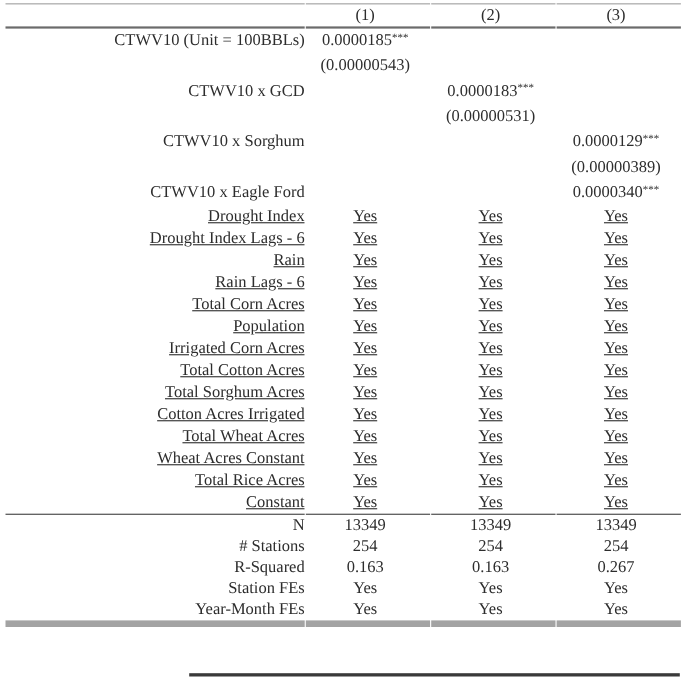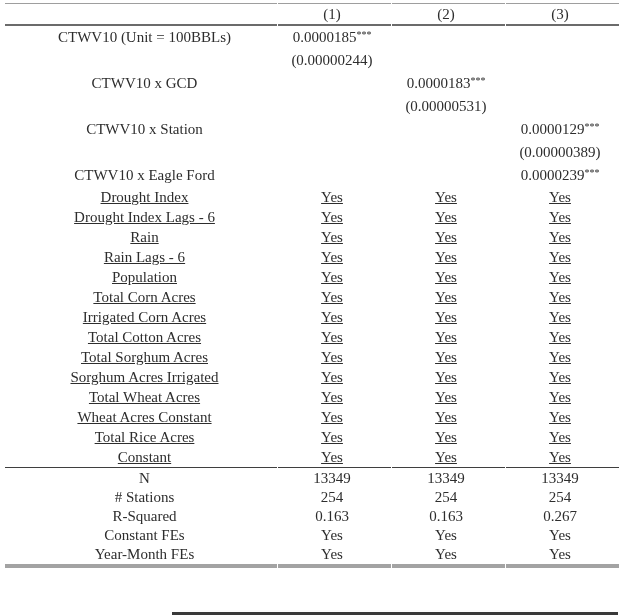--- a/index.html
+++ b/index.html
@@ -33,41 +33,41 @@
   }
   col.c-label { width: 272px; }
   col.c-val   { width: 113px; }
   td {
     padding: 0;
     vertical-align: middle;
     white-space: nowrap;
     overflow: hidden;
   }
   td.lbl {
-    text-align: center;
+    text-align: right;
     padding-left: 7px;
   }
   td.val {
     text-align: center;
     padding-right: 5px;
   }
   tr.r-hdr td {
     height: 20px;
     border-top: 1px solid #9e9e9e;
     border-bottom: 2px solid #6b6b6b;
   }
   tr.r-coef td { height: 23px; }
   tr.r-ctrl td { height: 20px; text-decoration: underline; }
   tr.r-stat td { height: 19px; }
   tr.r-stat-first td {
     height: 20px;
     border-top: 1px solid #3f3f3f;
   }
   tr.r-stat-last td {
-    border-bottom: 4px solid #a3a3a3;
+    border-bottom: 6px solid #a3a3a3;
   }
   .stars {
     font-size: 10px;
     position: relative;
     top: -4px;
   }
   .bottom-bar {
     position: absolute;
     left: 172px;
     top: 612px;
@@ -98,56 +98,56 @@
     </tr>
 
     <tr class="r-coef">
       <td class="lbl">CTWV10 (Unit = 100BBLs)</td>
       <td class="val"><span>0.0000185</span><span class="stars">***</span></td>
       <td class="val"></td>
       <td class="val"></td>
     </tr>
     <tr class="r-coef">
       <td class="lbl"></td>
-      <td class="val">(0.00000244)</td>
+      <td class="val">(0.00000543)</td>
       <td class="val"></td>
       <td class="val"></td>
     </tr>
 
     <tr class="r-coef">
       <td class="lbl">CTWV10 x GCD</td>
       <td class="val"></td>
       <td class="val"><span>0.0000183</span><span class="stars">***</span></td>
       <td class="val"></td>
     </tr>
     <tr class="r-coef">
       <td class="lbl"></td>
       <td class="val"></td>
       <td class="val">(0.00000531)</td>
       <td class="val"></td>
     </tr>
 
     <tr class="r-coef">
-      <td class="lbl">CTWV10 x Station</td>
+      <td class="lbl">CTWV10 x Sorghum</td>
       <td class="val"></td>
       <td class="val"></td>
       <td class="val"><span>0.0000129</span><span class="stars">***</span></td>
     </tr>
     <tr class="r-coef">
       <td class="lbl"></td>
       <td class="val"></td>
       <td class="val"></td>
       <td class="val">(0.00000389)</td>
     </tr>
 
     <tr class="r-coef">
       <td class="lbl">CTWV10 x Eagle Ford</td>
       <td class="val"></td>
       <td class="val"></td>
-      <td class="val"><span>0.0000239</span><span class="stars">***</span></td>
+      <td class="val"><span>0.0000340</span><span class="stars">***</span></td>
     </tr>
 
     <tr class="r-ctrl">
       <td class="lbl">Drought Index</td>
       <td class="val">Yes</td>
       <td class="val">Yes</td>
       <td class="val">Yes</td>
     </tr>
     <tr class="r-ctrl">
       <td class="lbl">Drought Index Lags - 6</td>
@@ -161,51 +161,51 @@
       <td class="val">Yes</td>
       <td class="val">Yes</td>
     </tr>
     <tr class="r-ctrl">
       <td class="lbl">Rain Lags - 6</td>
       <td class="val">Yes</td>
       <td class="val">Yes</td>
       <td class="val">Yes</td>
     </tr>
     <tr class="r-ctrl">
+      <td class="lbl">Total Corn Acres</td>
+      <td class="val">Yes</td>
+      <td class="val">Yes</td>
+      <td class="val">Yes</td>
+    </tr>
+    <tr class="r-ctrl">
       <td class="lbl">Population</td>
       <td class="val">Yes</td>
       <td class="val">Yes</td>
       <td class="val">Yes</td>
     </tr>
     <tr class="r-ctrl">
-      <td class="lbl">Total Corn Acres</td>
-      <td class="val">Yes</td>
-      <td class="val">Yes</td>
-      <td class="val">Yes</td>
-    </tr>
-    <tr class="r-ctrl">
       <td class="lbl">Irrigated Corn Acres</td>
       <td class="val">Yes</td>
       <td class="val">Yes</td>
       <td class="val">Yes</td>
     </tr>
     <tr class="r-ctrl">
       <td class="lbl">Total Cotton Acres</td>
       <td class="val">Yes</td>
       <td class="val">Yes</td>
       <td class="val">Yes</td>
     </tr>
     <tr class="r-ctrl">
       <td class="lbl">Total Sorghum Acres</td>
       <td class="val">Yes</td>
       <td class="val">Yes</td>
       <td class="val">Yes</td>
     </tr>
     <tr class="r-ctrl">
-      <td class="lbl">Sorghum Acres Irrigated</td>
+      <td class="lbl">Cotton Acres Irrigated</td>
       <td class="val">Yes</td>
       <td class="val">Yes</td>
       <td class="val">Yes</td>
     </tr>
     <tr class="r-ctrl">
       <td class="lbl">Total Wheat Acres</td>
       <td class="val">Yes</td>
       <td class="val">Yes</td>
       <td class="val">Yes</td>
     </tr>
@@ -240,21 +240,21 @@
       <td class="val">254</td>
       <td class="val">254</td>
     </tr>
     <tr class="r-stat">
       <td class="lbl">R-Squared</td>
       <td class="val">0.163</td>
       <td class="val">0.163</td>
       <td class="val">0.267</td>
     </tr>
     <tr class="r-stat">
-      <td class="lbl">Constant FEs</td>
+      <td class="lbl">Station FEs</td>
       <td class="val">Yes</td>
       <td class="val">Yes</td>
       <td class="val">Yes</td>
     </tr>
     <tr class="r-stat r-stat-last">
       <td class="lbl">Year-Month FEs</td>
       <td class="val">Yes</td>
       <td class="val">Yes</td>
       <td class="val">Yes</td>
     </tr>

